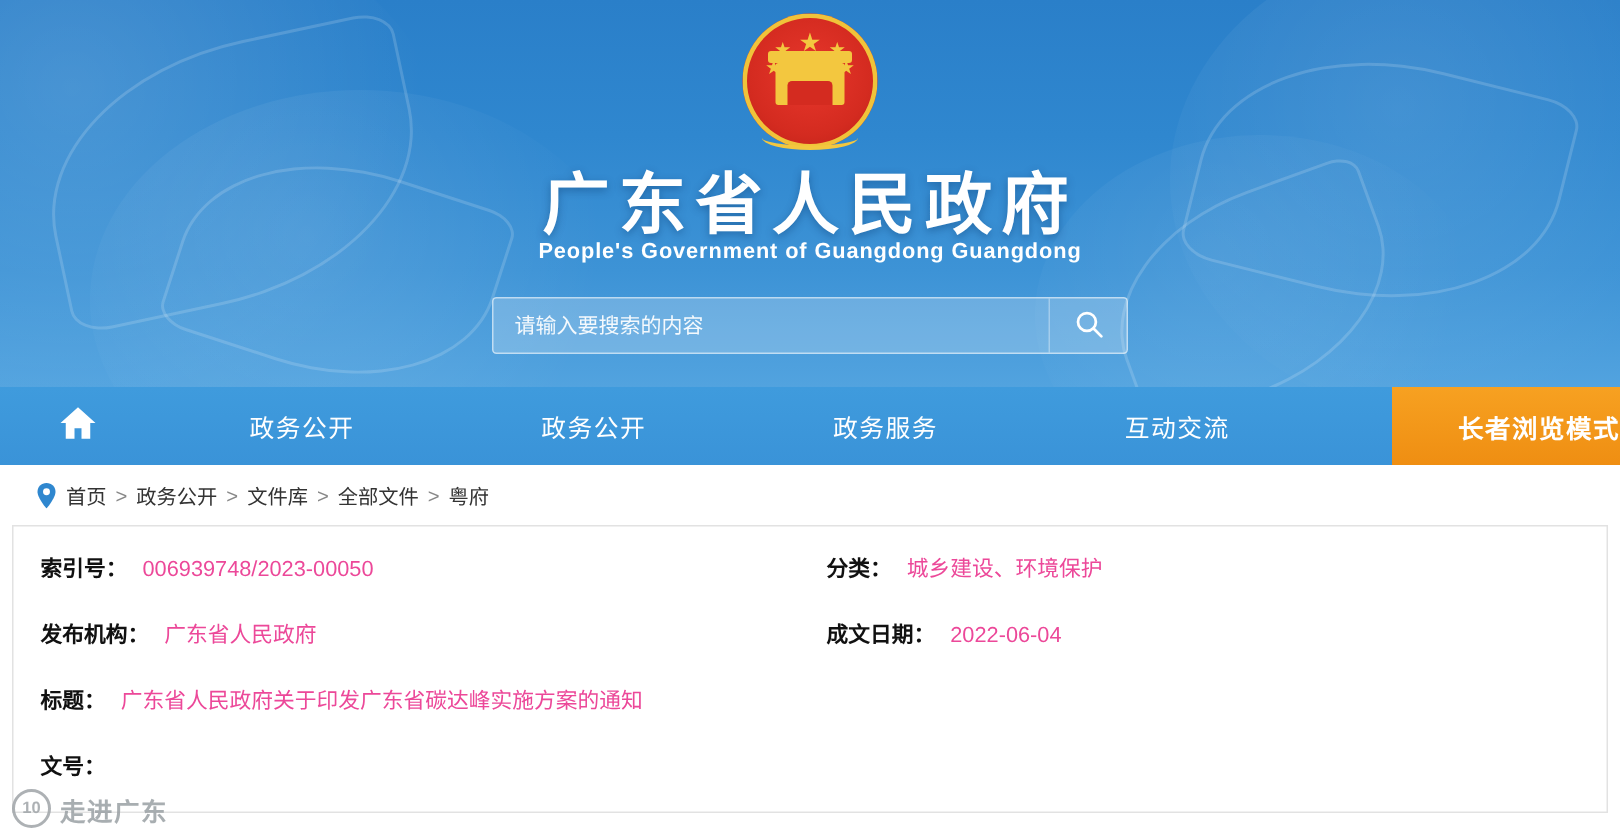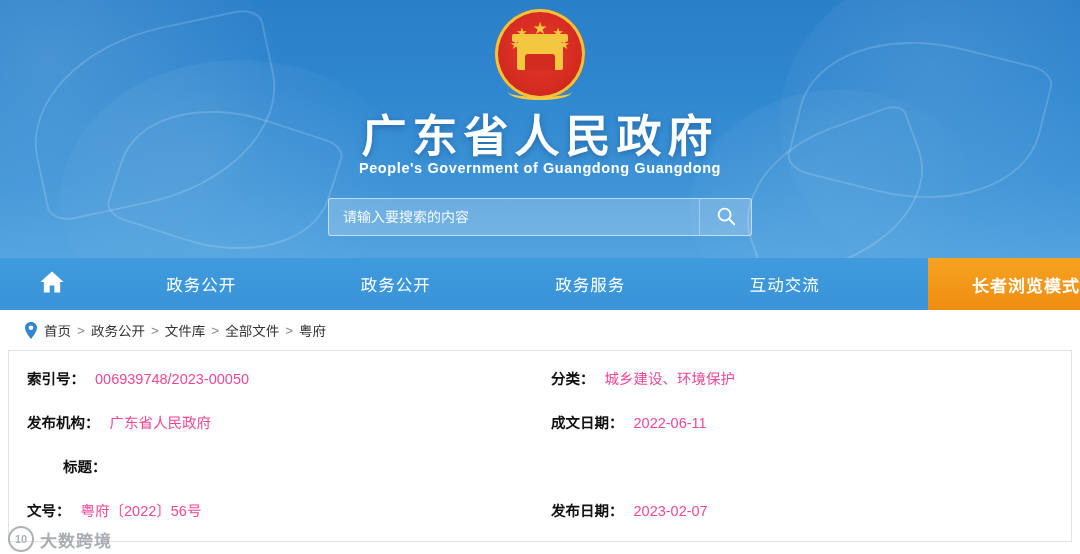--- a/index.html
+++ b/index.html
@@ -242,21 +242,21 @@
   }
   .info-label {
     font-weight: bold;
     color: #111111;
     white-space: nowrap;
   }
   .info-value {
     margin-left: 10px;
     color: #ec4899;
   }
-  .info-row-wide { grid-column: 1 / span 2; margin-left: 36px; }
+  .info-row-wide { grid-column: 1 / span 2; }
 
   
   .watermark {
     position: absolute;
     left: 8px;
     bottom: 2px;
     display: flex;
     align-items: flex-end;
     gap: 6px;
     opacity: 0.85;
@@ -373,38 +373,34 @@
       <span class="info-value">城乡建设、环境保护</span>
     </div>
 
     <div class="info-row">
       <span class="info-label">发布机构：</span>
       <span class="info-value">广东省人民政府</span>
     </div>
 
     <div class="info-row">
       <span class="info-label">成文日期：</span>
-      <span class="info-value">2022-06-11</span>
+      <span class="info-value">2022-06-04</span>
     </div>
 
     <div class="info-row info-row-wide">
       <span class="info-label">标题：</span>
+      <span class="info-value">广东省人民政府关于印发广东省碳达峰实施方案的通知</span>
     </div>
 
     <div class="info-row">
       <span class="info-label">文号：</span>
-      <span class="info-value">粤府〔2022〕56号</span>
-    </div>
-
-    <div class="info-row">
-      <span class="info-label">发布日期：</span>
-      <span class="info-value">2023-02-07</span>
-    </div>
+    </div>
+
 
   </div>
 </div>
 
 <div class="watermark">
   <div class="wm-logo">
     <span>10</span>
   </div>
-  <div class="wm-text">大数跨境</div>
+  <div class="wm-text">走进广东</div>
 </div>
 
 </body></html>

